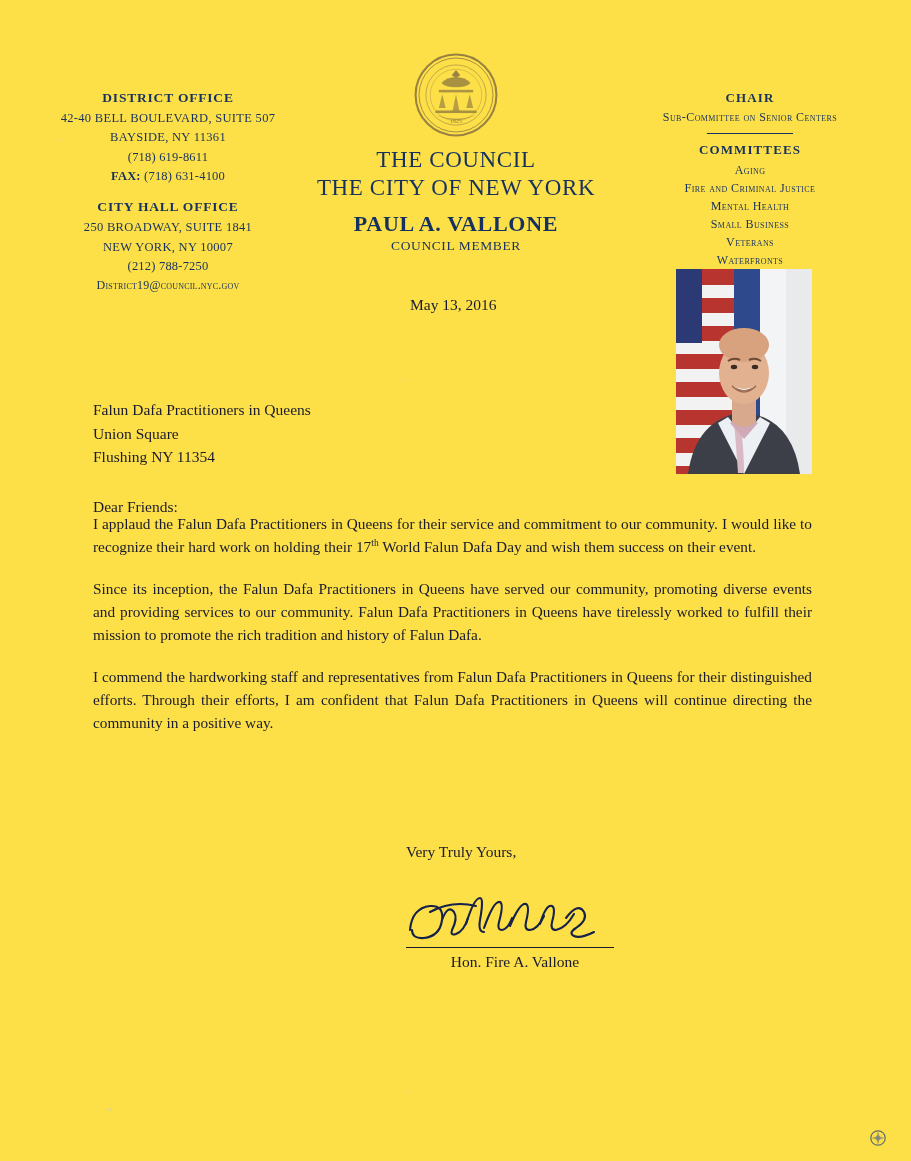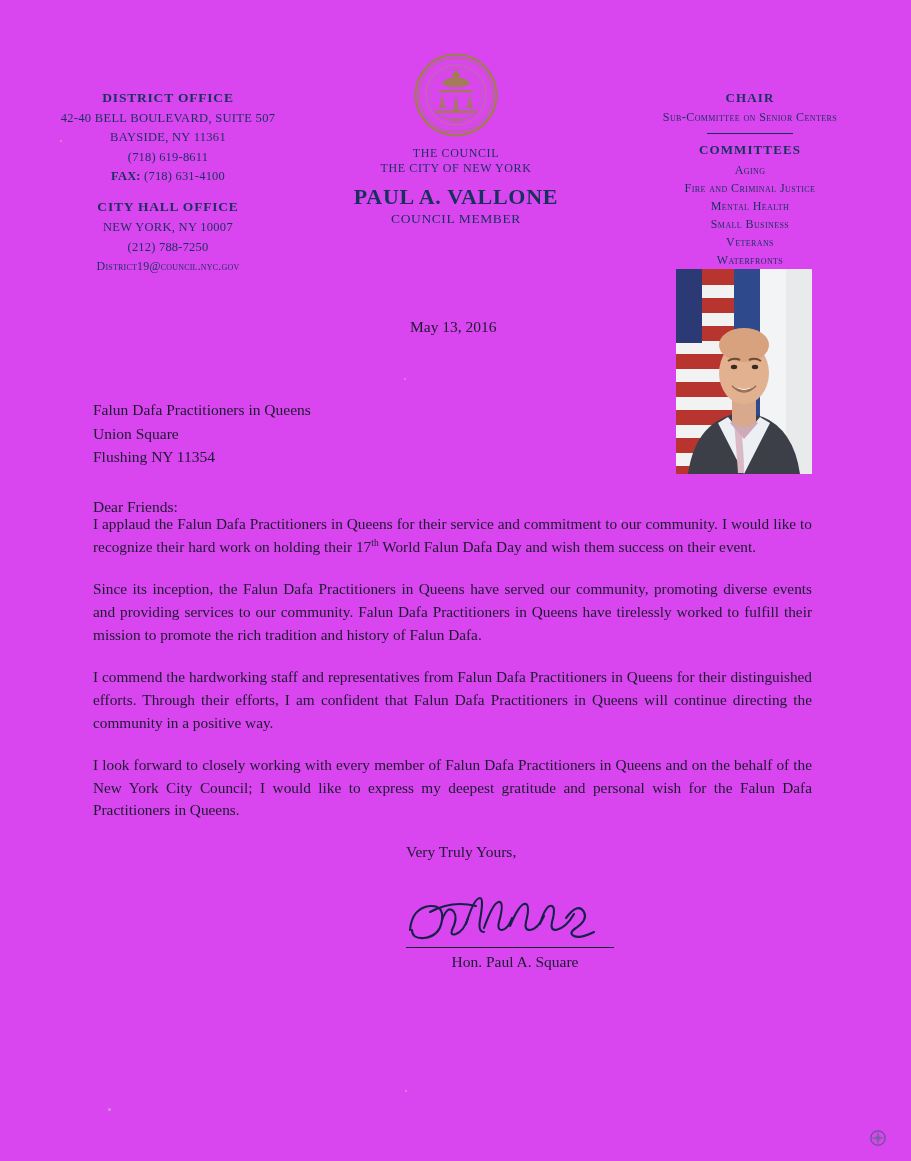--- a/index.html
+++ b/index.html
@@ -11,21 +11,21 @@
     width: 911px;
     height: 1161px;
     font-family: "Liberation Serif", serif;
     color: #1a1a2e;
     position: relative;
     overflow: hidden;
   }
   .page {
     position: absolute;
     inset: 0;
-    background: #d946ef;
+    background: #fde047;
   }
   
   .letterhead {
     position: absolute;
     top: 52px;
     left: 0;
     width: 911px;
     height: 215px;
   }
   
@@ -61,21 +61,21 @@
     color: #17315e;
   }
   .seal {
     width: 86px;
     height: 86px;
     margin: 0 auto 8px auto;
     display: block;
   }
   .council-line {
     font-variant: small-caps;
-    font-size: 12px;
+    font-size: 23px;
     letter-spacing: .6px;
     line-height: 1.22;
     color: #17315e;
   }
   .council-of {
     font-variant: small-caps;
     font-size: 15px;
     line-height: 1.3;
   }
   .member-name {
@@ -141,21 +141,21 @@
     height: 205px;
     overflow: hidden;
     background: #2a3b55;
   }
   .photo svg { display: block; }
 
   
   .date {
     position: absolute;
     left: 410px;
-    top: 318px;
+    top: 296px;
     font-size: 15.5px;
   }
   .addr {
     position: absolute;
     left: 93px;
     top: 398px;
     font-size: 15.5px;
     line-height: 1.52;
   }
   .salutation {
@@ -241,20 +241,21 @@
       <div class="ttl">DISTRICT OFFICE</div>
       <div class="sc">42-40 BELL BOULEVARD, SUITE 507</div>
       <div class="sc">BAYSIDE, NY 11361</div>
       <div>(718) 619-8611</div>
       <div>
         <span class="em">FAX:</span>
         <span>(718) 631-4100</span>
       </div>
       <div class="gap"></div>
       <div class="ttl">CITY HALL OFFICE</div>
+      <div class="sc">250 BROADWAY, SUITE 1841</div>
       <div class="sc">NEW YORK, NY 10007</div>
       <div>(212) 788-7250</div>
       <div class="mail">District19@council.nyc.gov</div>
     </div>
 
     <div class="lh-center">
       <svg class="seal" viewBox="0 0 100 100">
         <circle cx="50" cy="50" r="47" fill="none" stroke="#9a8242" stroke-width="2.4"></circle>
         <circle cx="50" cy="50" r="43" fill="none" stroke="#9a8242" stroke-width="1"></circle>
         <circle cx="50" cy="50" r="35" fill="none" stroke="#a98f4c" stroke-width="0.8"></circle>
@@ -338,40 +339,39 @@
     <div>Union Square</div>
     <div>Flushing NY 11354</div>
   </div>
 
   <div class="salutation">Dear Friends:</div>
 
   <div class="letterbody">
     <p>I applaud the Falun Dafa Practitioners in Queens for their service and commitment to our community. I would like to recognize their hard work on holding their 17<sup>th</sup> World Falun Dafa Day and wish them success on their event.</p>
     <p>Since its inception, the Falun Dafa Practitioners in Queens have served our community, promoting diverse events and providing services to our community. Falun Dafa Practitioners in Queens have tirelessly worked to fulfill their mission to promote the rich tradition and history of Falun Dafa.</p>
     <p>I commend the hardworking staff and representatives from Falun Dafa Practitioners in Queens for their distinguished efforts. Through their efforts, I am confident that Falun Dafa Practitioners in Queens will continue directing the community in a positive way.</p>
-    <p>I look forward to closely working with every member of Falun Dafa Practitioners in Queens and on the behalf of the New York City Council; I would like to express my deepest gratitude and personal wish for the Falun Dafa Practitioners in Queens.</p>
   </div>
 
   <div class="closing">Very Truly Yours,</div>
 
   <div class="sig-wrap">
     <svg class="sig-svg" width="230" height="70" viewBox="0 0 230 70">
       <g fill="none" stroke="#15214a" stroke-width="2.1" stroke-linecap="round">
         <path d="M10 40 q2 -22 20 -24 q14 -1 12 14 q-2 16 -18 18 q-12 1 -12 -8"></path>
         <path d="M42 30 q6 -16 12 -8 q4 6 -2 18 q-2 6 4 4 q8 -3 12 -16"></path>
         <path d="M66 34 q8 -26 14 -26 q4 0 0 22 q-2 12 4 12"></path>
         <path d="M84 38 q10 -28 16 -26 q4 2 -1 20 q-2 8 3 8 q6 -1 10 -12"></path>
         <path d="M110 36 q10 -24 16 -22 q4 2 0 18 q-2 8 4 8 q8 -1 14 -14"></path>
         <path d="M140 34 q6 -20 12 -18 q4 2 0 16 q-2 8 4 8 q10 -2 18 -16"></path>
         <path d="M166 28 q12 -16 18 -6 q4 8 -8 16 q-8 5 -2 8 q6 3 20 -4"></path>
         <path d="M30 22 q22 -12 46 -6"></path>
       </g>
     </svg>
     <div class="sig-rule"></div>
-    <div class="sig-name">Hon. Paul A. Square</div>
+    <div class="sig-name">Hon. Fire A. Vallone</div>
   </div>
 
   <svg class="corner-mark" viewBox="0 0 20 20">
     <circle cx="10" cy="10" r="8" fill="none" stroke="#4a5a7a" stroke-width="1.4"></circle>
     <path d="M4 10 h12 M10 4 v12" stroke="#4a5a7a" stroke-width="1"></path>
     <circle cx="10" cy="10" r="3" fill="#5b6e92" opacity=".7"></circle>
   </svg>
 
 </div>
 

